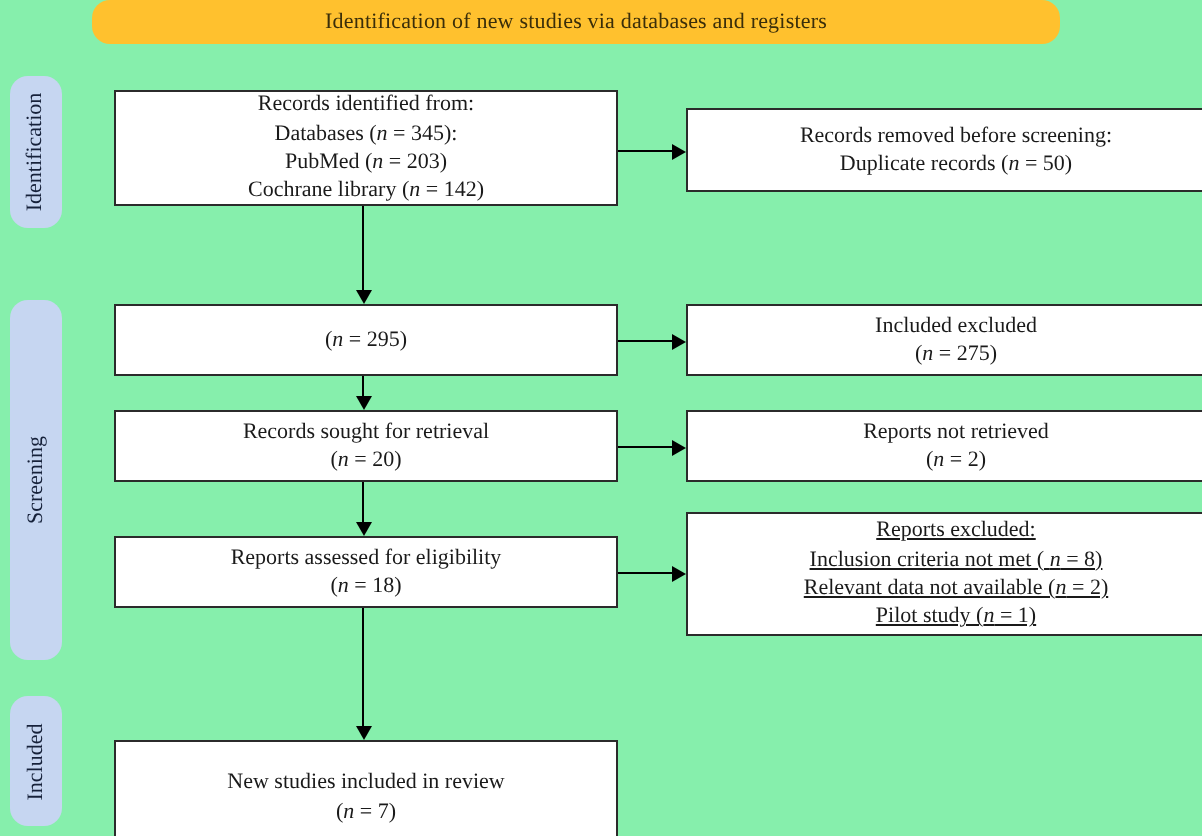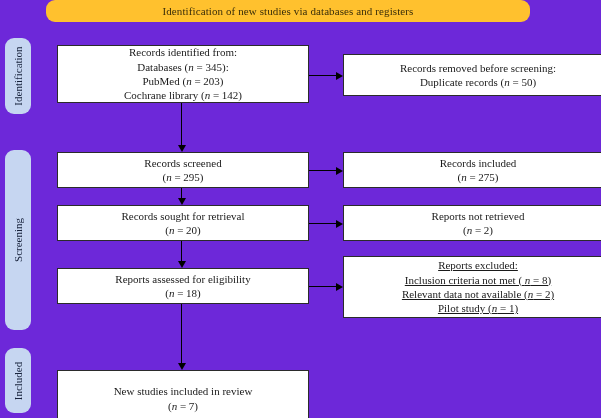--- a/index.html
+++ b/index.html
@@ -4,21 +4,21 @@
 <style>
   :root{
     --banner-bg:#FFC12E;
     --banner-fg:#3A2E0A;
     --stage-bg:#C6D6F1;
     --ink:#1a1a1a;
     --line:#2b2b2b;
   }
   html,body{margin:0;padding:0;background:#ffffff;}
   .canvas{
-    position:relative;width:601px;height:418px;background:#6d28d9;overflow:hidden;
+    position:relative;width:601px;height:418px;background:#86efac;overflow:hidden;
     font-family:"Liberation Serif","DejaVu Serif",serif;color:var(--ink);
   }
   .banner{
     position:absolute;left:46px;top:0;width:484px;height:22px;
     background:var(--banner-bg);border-radius:9px;
     display:flex;align-items:center;justify-content:center;
   }
   .banner-text{font-size:11px;color:var(--banner-fg);letter-spacing:.1px;}
   .stage{
     position:absolute;left:5px;width:26px;background:var(--stage-bg);border-radius:9px;
@@ -66,42 +66,41 @@
     <span>Included</span>
   </div>
 
   <div class="box main-box" style="top:45px;height:58px;">
     <div class="box-line">Records identified from:</div>
     <div class="box-line">Databases (<i>n</i> = 345):</div>
     <div class="box-line">PubMed (<i>n</i> = 203)</div>
     <div class="box-line">Cochrane library (<i>n</i> = 142)</div>
   </div>
   <div class="box main-box" style="top:152px;height:36px;">
-    <div class="box-line">Records screened</div>
     <div class="box-line">(<i>n</i> = 295)</div>
   </div>
   <div class="box main-box" style="top:205px;height:36px;">
     <div class="box-line">Records sought for retrieval</div>
     <div class="box-line">(<i>n</i> = 20)</div>
   </div>
   <div class="box main-box" style="top:268px;height:36px;">
     <div class="box-line">Reports assessed for eligibility</div>
     <div class="box-line">(<i>n</i> = 18)</div>
   </div>
   <div class="box main-box" style="top:370px;height:57px;">
     <div class="box-line">New studies included in review</div>
     <div class="box-line">(<i>n</i> = 7)</div>
   </div>
 
   <div class="box side-box" style="top:54px;height:42px;">
     <div class="box-line">Records removed before screening:</div>
     <div class="box-line">Duplicate records (<i>n</i> = 50)</div>
   </div>
   <div class="box side-box" style="top:152px;height:36px;">
-    <div class="box-line">Records included</div>
+    <div class="box-line">Included excluded</div>
     <div class="box-line">(<i>n</i> = 275)</div>
   </div>
   <div class="box side-box" style="top:205px;height:36px;">
     <div class="box-line">Reports not retrieved</div>
     <div class="box-line">(<i>n</i> = 2)</div>
   </div>
   <div class="box side-box" style="top:256px;height:62px;text-decoration:underline;">
     <div class="box-line">Reports excluded:</div>
     <div class="box-line">Inclusion criteria not met ( <i>n</i> = 8)</div>
     <div class="box-line">Relevant data not available (<i>n</i> = 2)</div>

